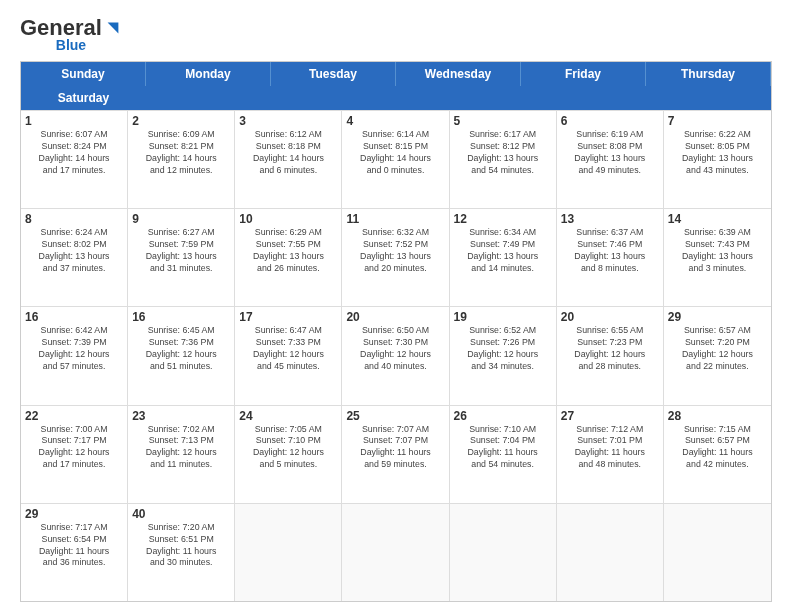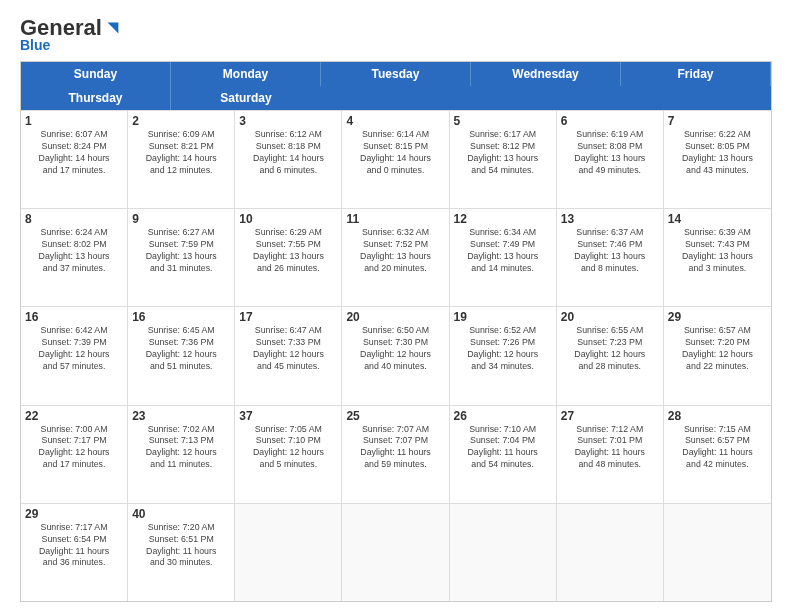--- a/index.html
+++ b/index.html
@@ -19,21 +19,21 @@
     }
     .header {
       display: flex;
       justify-content: space-between;
       align-items: flex-start;
       margin-bottom: 8px;
     }
     .logo {
       display: flex;
       flex-direction: column;
-      align-items: flex-start;
+      align-items: center;
     }
     .title-section {
       text-align: right;
     }
     .month-title {
       font-size: 36px;
       color: #333;
       font-weight: normal;
     }
     .subtitle {
@@ -41,21 +41,21 @@
       color: #555;
     }
     .calendar {
       flex: 1;
       display: flex;
       flex-direction: column;
       border: 1px solid #ccc;
     }
     .calendar-header {
       display: grid;
-      grid-template-columns: repeat(5, 1fr);
+      grid-template-columns: repeat(6, 1fr);
       background: #2a6bbf;
     }
     .cal-header-cell {
       color: #fff;
       text-align: center;
       font-size: 12px;
       font-weight: bold;
       padding: 5px 2px;
       border-right: 1px solid #5590d0;
     }
@@ -219,21 +219,21 @@
         <div class="cal-row">
           <div class="cal-cell">
             <span class="day-num">22</span>
             <div class="day-info">Sunrise: 7:00 AM<br>Sunset: 7:17 PM<br>Daylight: 12 hours<br>and 17 minutes.</div>
           </div>
           <div class="cal-cell">
             <span class="day-num">23</span>
             <div class="day-info">Sunrise: 7:02 AM<br>Sunset: 7:13 PM<br>Daylight: 12 hours<br>and 11 minutes.</div>
           </div>
           <div class="cal-cell">
-            <span class="day-num">37</span>
+            <span class="day-num">24</span>
             <div class="day-info">Sunrise: 7:05 AM<br>Sunset: 7:10 PM<br>Daylight: 12 hours<br>and 5 minutes.</div>
           </div>
           <div class="cal-cell">
             <span class="day-num">25</span>
             <div class="day-info">Sunrise: 7:07 AM<br>Sunset: 7:07 PM<br>Daylight: 11 hours<br>and 59 minutes.</div>
           </div>
           <div class="cal-cell">
             <span class="day-num">26</span>
             <div class="day-info">Sunrise: 7:10 AM<br>Sunset: 7:04 PM<br>Daylight: 11 hours<br>and 54 minutes.</div>
           </div>

